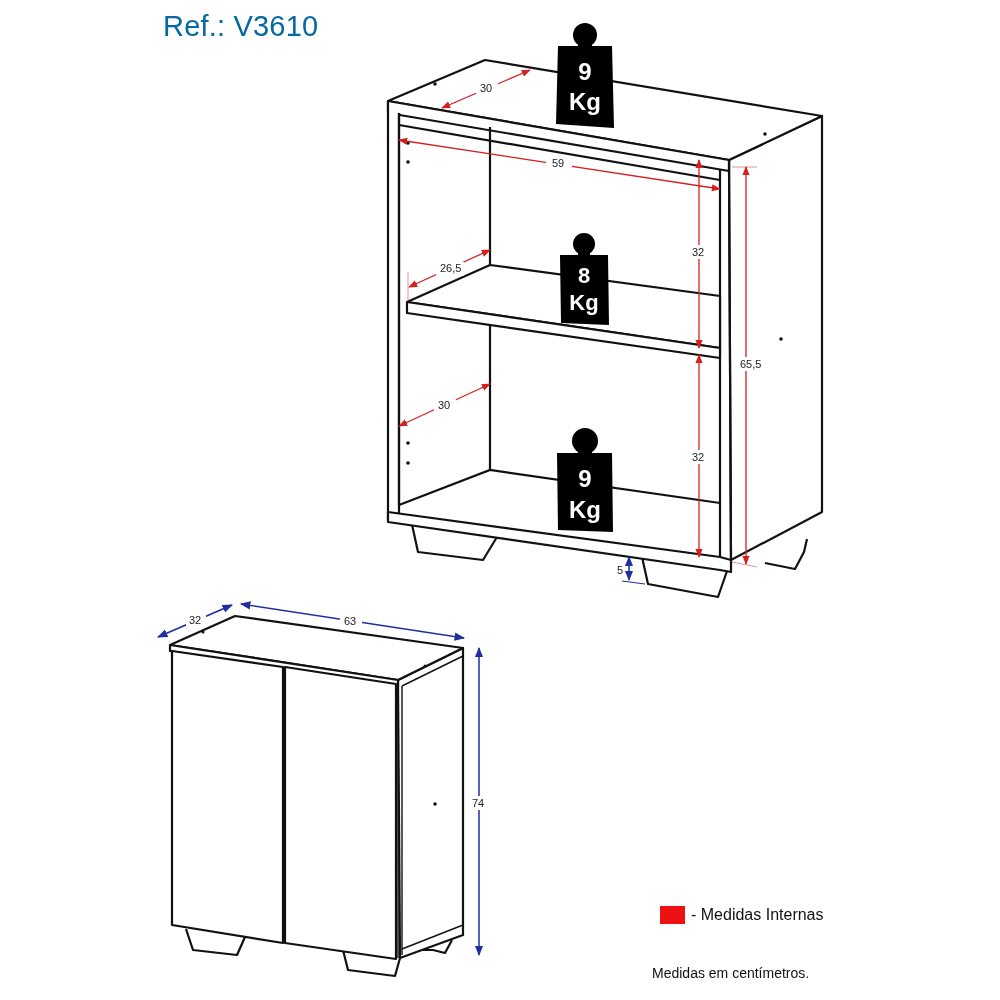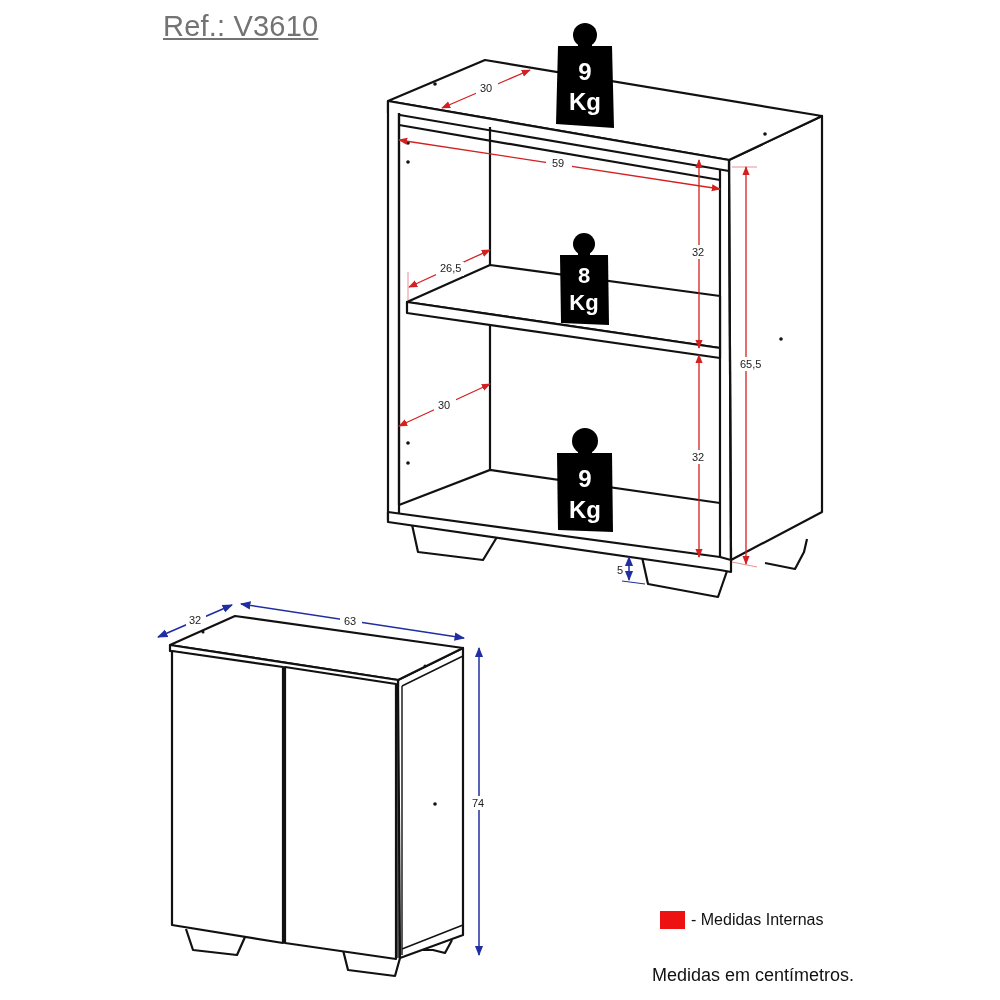--- a/index.html
+++ b/index.html
@@ -1,30 +1,30 @@
 <!DOCTYPE html>
 <html><head>
 <meta charset="utf-8">
 <style>
   html, body { margin: 0; padding: 0; background: #ffffff; }
   body { width: 1000px; height: 1000px; position: relative; overflow: hidden; font-family: "Liberation Sans", sans-serif; }
-  #title { position: absolute; left: 163px; top: 10px; font-size: 29px; color: #737373; letter-spacing: 0.2px; text-decoration: underline; }
+  #title { position: absolute; left: 163px; top: 10px; font-size: 29px; color: #0369a1; letter-spacing: 0.2px; }
   svg#drawing { position: absolute; left: 0; top: 0; }
   .ln { stroke: #111; stroke-width: 2.2; fill: #fff; stroke-linejoin: round; }
   .ln-open { stroke: #111; stroke-width: 2.2; fill: none; }
   .ln-thin { stroke: #111; stroke-width: 1.4; fill: none; }
   .dim-red { stroke: #d42020; stroke-width: 1.3; fill: none; }
   .dim-blue { stroke: #1f2ea0; stroke-width: 1.5; fill: none; }
   .ext-red { stroke: #e89090; stroke-width: 1; fill: none; }
   .dimtxt { font-family: "Liberation Sans", sans-serif; font-size: 11px; fill: #222; }
   .wtxt { font-family: "Liberation Sans", sans-serif; font-weight: bold; fill: #fff; text-anchor: middle; }
   .legend { position: absolute; left: 660px; top: 906px; font-size: 16px; color: #111; }
-  .legend-row { display: flex; align-items: center; height: 28px; }
+  .legend-row { display: flex; align-items: flex-start; height: 28px; }
   .swatch { width: 25px; height: 18px; margin-right: 6px; }
-  .note { position: absolute; left: 652px; top: 965px; font-size: 18px; color: #111; }
+  .note { position: absolute; left: 652px; top: 965px; font-size: 14px; color: #111; }
 </style>
 </head>
 <body>
 
 <div id="title">Ref.: V3610</div>
 
 <svg id="drawing" width="1000" height="1000" viewBox="0 0 1000 1000" xmlns="http://www.w3.org/2000/svg">
   <defs>
     <marker id="ar" viewBox="0 0 10 10" refX="9" refY="5" markerWidth="7" markerHeight="7" orient="auto-start-reverse">
       <path d="M0,1 L10,5 L0,9 z" fill="#d42020"></path>

